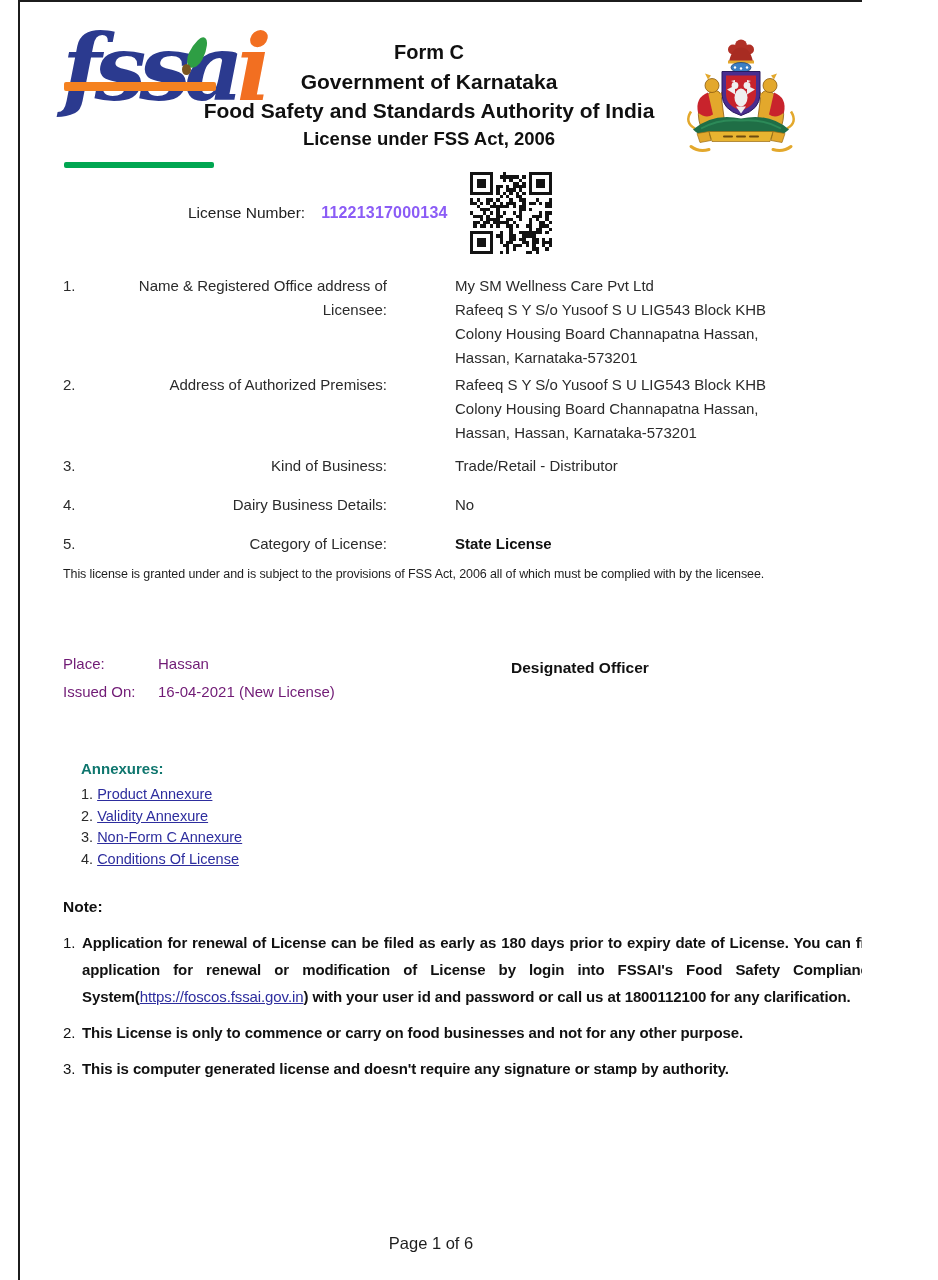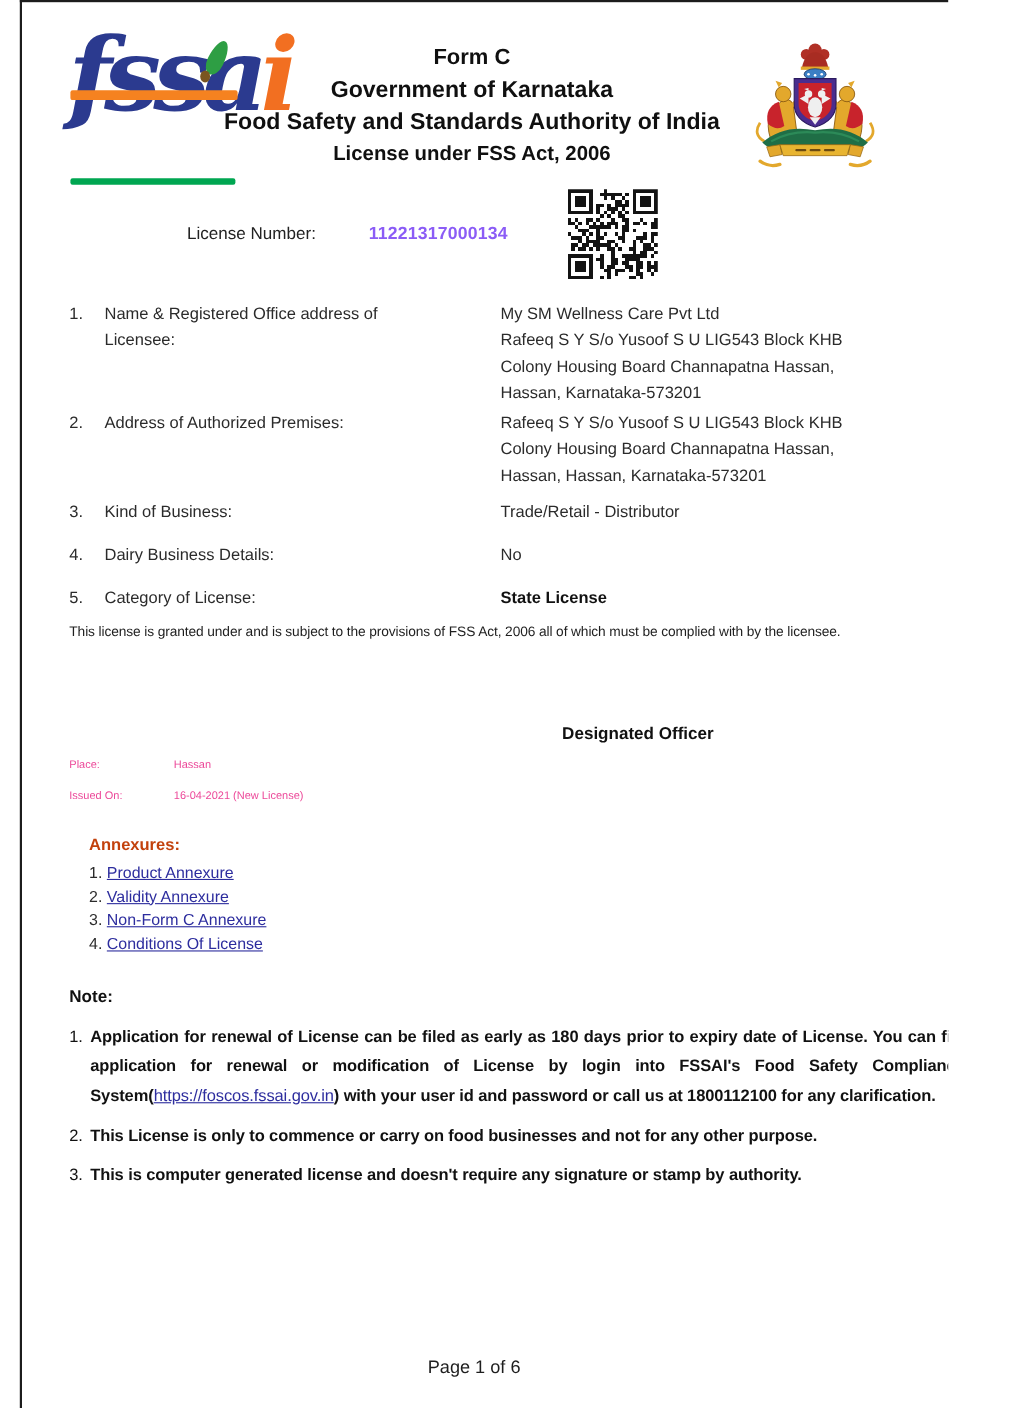--- a/index.html
+++ b/index.html
@@ -23,49 +23,49 @@
   .lorange{color:#f26f21;}
   .logo-bar-orange{position:absolute;left:2px;top:44px;width:152px;height:9px;background:#f58220;border-radius:2px;}
   .logo-bar-green{position:absolute;left:2px;top:124px;width:150px;height:6px;background:#00a651;border-radius:2px;}
   .logo-leaf{position:absolute;left:128px;top:-2px;width:15px;height:33px;background:#2e9e44;
         border-radius:50% 50% 50% 50%/62% 62% 38% 38%;transform:rotate(26deg);}
   .logo-seed{position:absolute;left:120px;top:26px;width:9px;height:11px;background:#7a5520;border-radius:50%;}
 
   .emblem{position:absolute;right:61px;top:36px;width:120px;height:136px;}
 
   
-  .licrow{position:absolute;left:170px;top:172px;height:82px;display:flex;align-items:center;gap:32px;}
+  .licrow{position:absolute;left:188px;top:172px;height:82px;display:flex;align-items:center;}
   .liclabel{font-size:15.5px;color:#222;}
   .licnum{font-weight:bold;font-size:16px;margin-left:16px;letter-spacing:.2px;color:#8b5cf6;}
   .qr{margin-left:22px;width:82px;height:82px;}
 
   
   .fields{position:absolute;left:63px;top:274px;right:61px;}
   .frow{display:flex;font-size:15px;line-height:24px;margin-bottom:15px;color:#2b2b2b;}
   .frow.r1{margin-bottom:3px;}
   .frow.r2{margin-bottom:9px;}
   .fnum{width:32px;flex:none;}
-  .flabel{width:360px;flex:none;}
+  .flabel{width:360px;flex:none;text-align:right;}
   .flabel .inner{display:block;max-width:292px;}
   .fval{width:352px;}
   .boldval{font-weight:bold;color:#111;}
 
   
   .fineprint{position:absolute;left:63px;top:566px;width:724px;font-size:12.5px;line-height:17px;
              color:#1e1e1e;letter-spacing:-.1px;}
 
   
-  .meta{position:absolute;left:63px;top:682px;font-size:10px;color:#ec4899;}
+  .meta{position:absolute;left:63px;top:650px;font-size:15px;color:#701a75;}
   .mrow{display:flex;line-height:27.5px;}
   .mlabel{width:95px;flex:none;}
   .officer{position:absolute;left:511px;top:659px;font-weight:bold;font-size:15.5px;color:#111;}
 
   
   .annex{position:absolute;left:81px;top:760px;font-size:14.5px;}
-  .annex-h{font-weight:bold;font-size:15px;color:#c2410c;margin-bottom:7px;}
+  .annex-h{font-weight:bold;font-size:15px;color:#0f766e;margin-bottom:7px;}
   .arow{line-height:21.5px;color:#2b2b2b;}
   .arow a{color:#2d2d9e;text-decoration:underline;cursor:pointer;}
 
   
   .notes{position:absolute;left:63px;top:898px;width:814px;}
   .notes-h{font-weight:bold;font-size:15.5px;color:#111;margin-bottom:13px;}
   .nitem{display:flex;font-size:15px;line-height:27px;margin-bottom:9px;letter-spacing:-.1px;color:#111;}
   .nnum{width:19px;flex:none;font-weight:normal;}
   .ntext{font-weight:bold;text-align:justify;}
   .ntext a{color:#2d2d9e;text-decoration:underline;font-weight:normal;cursor:pointer;margin-top:32px;}

